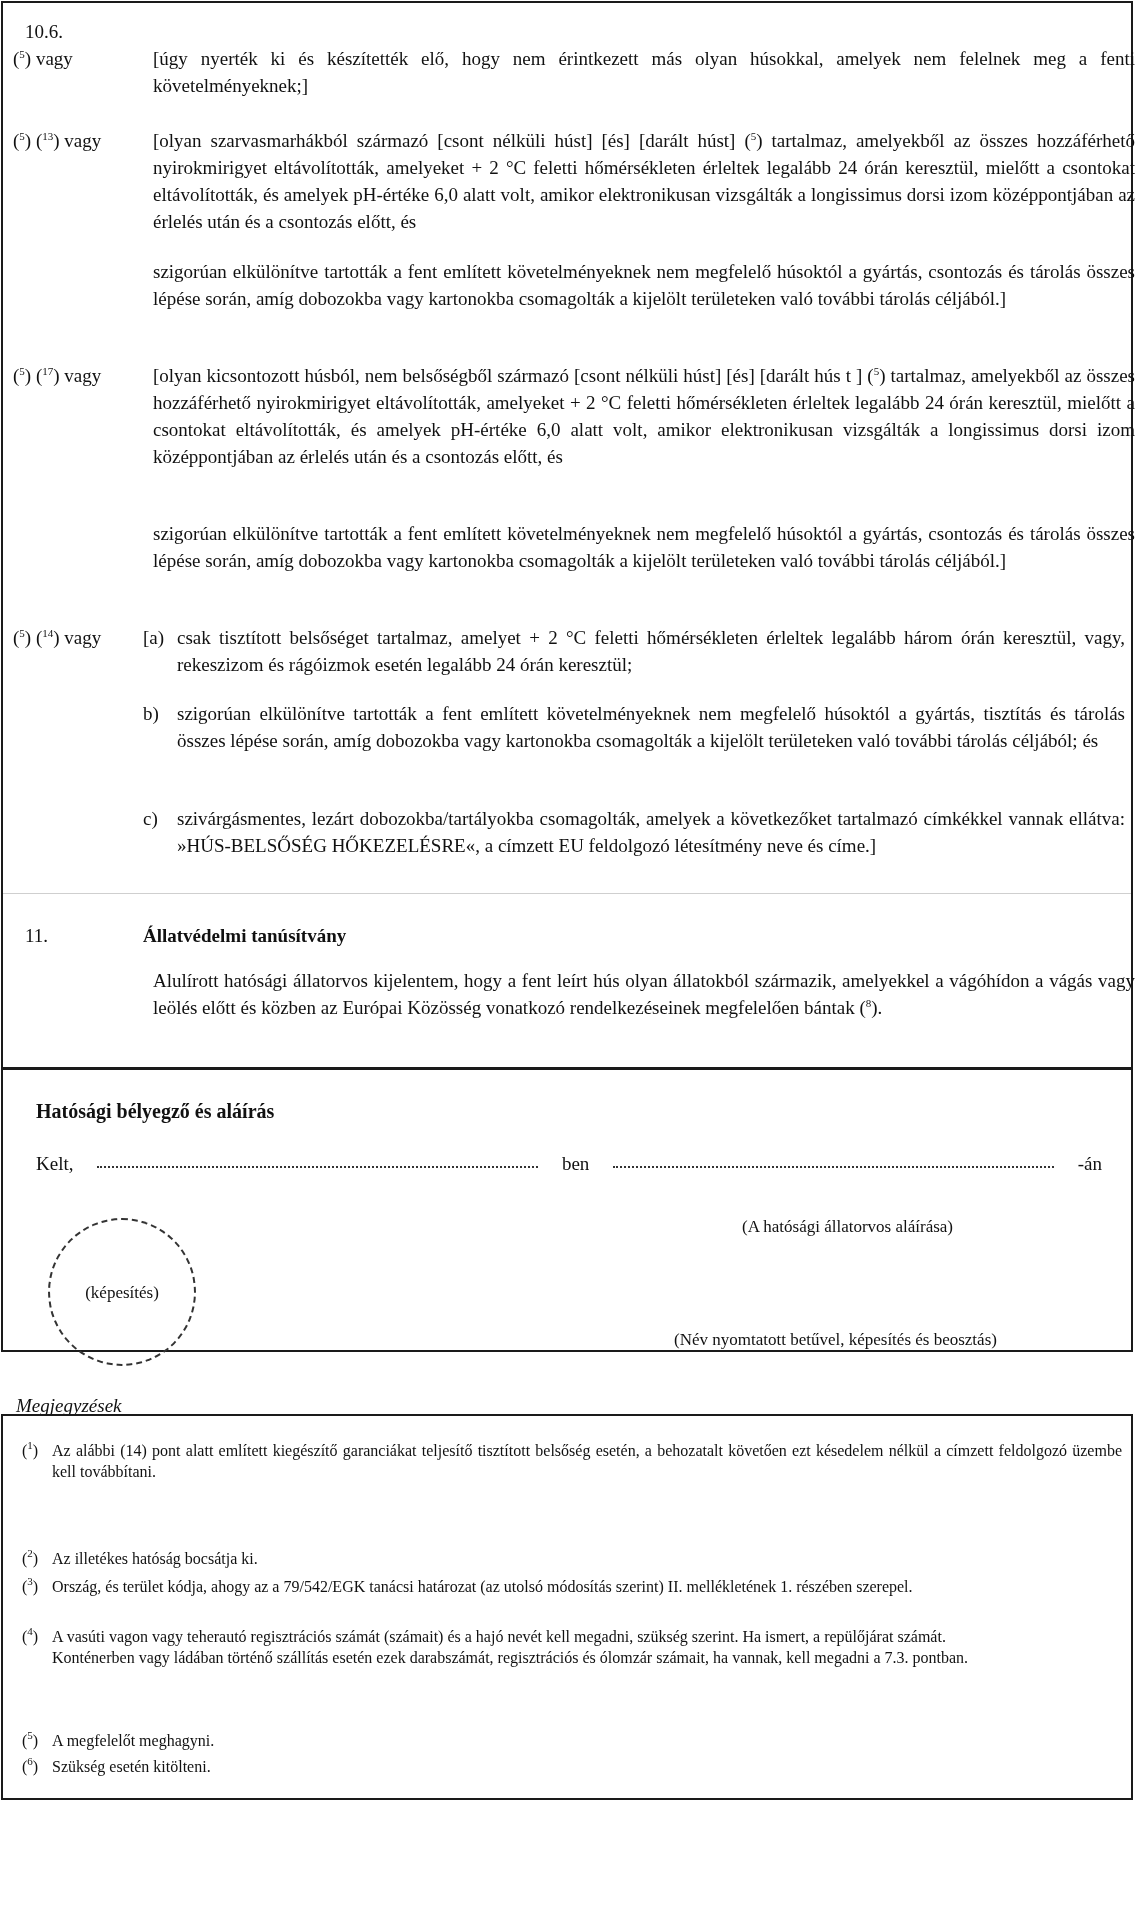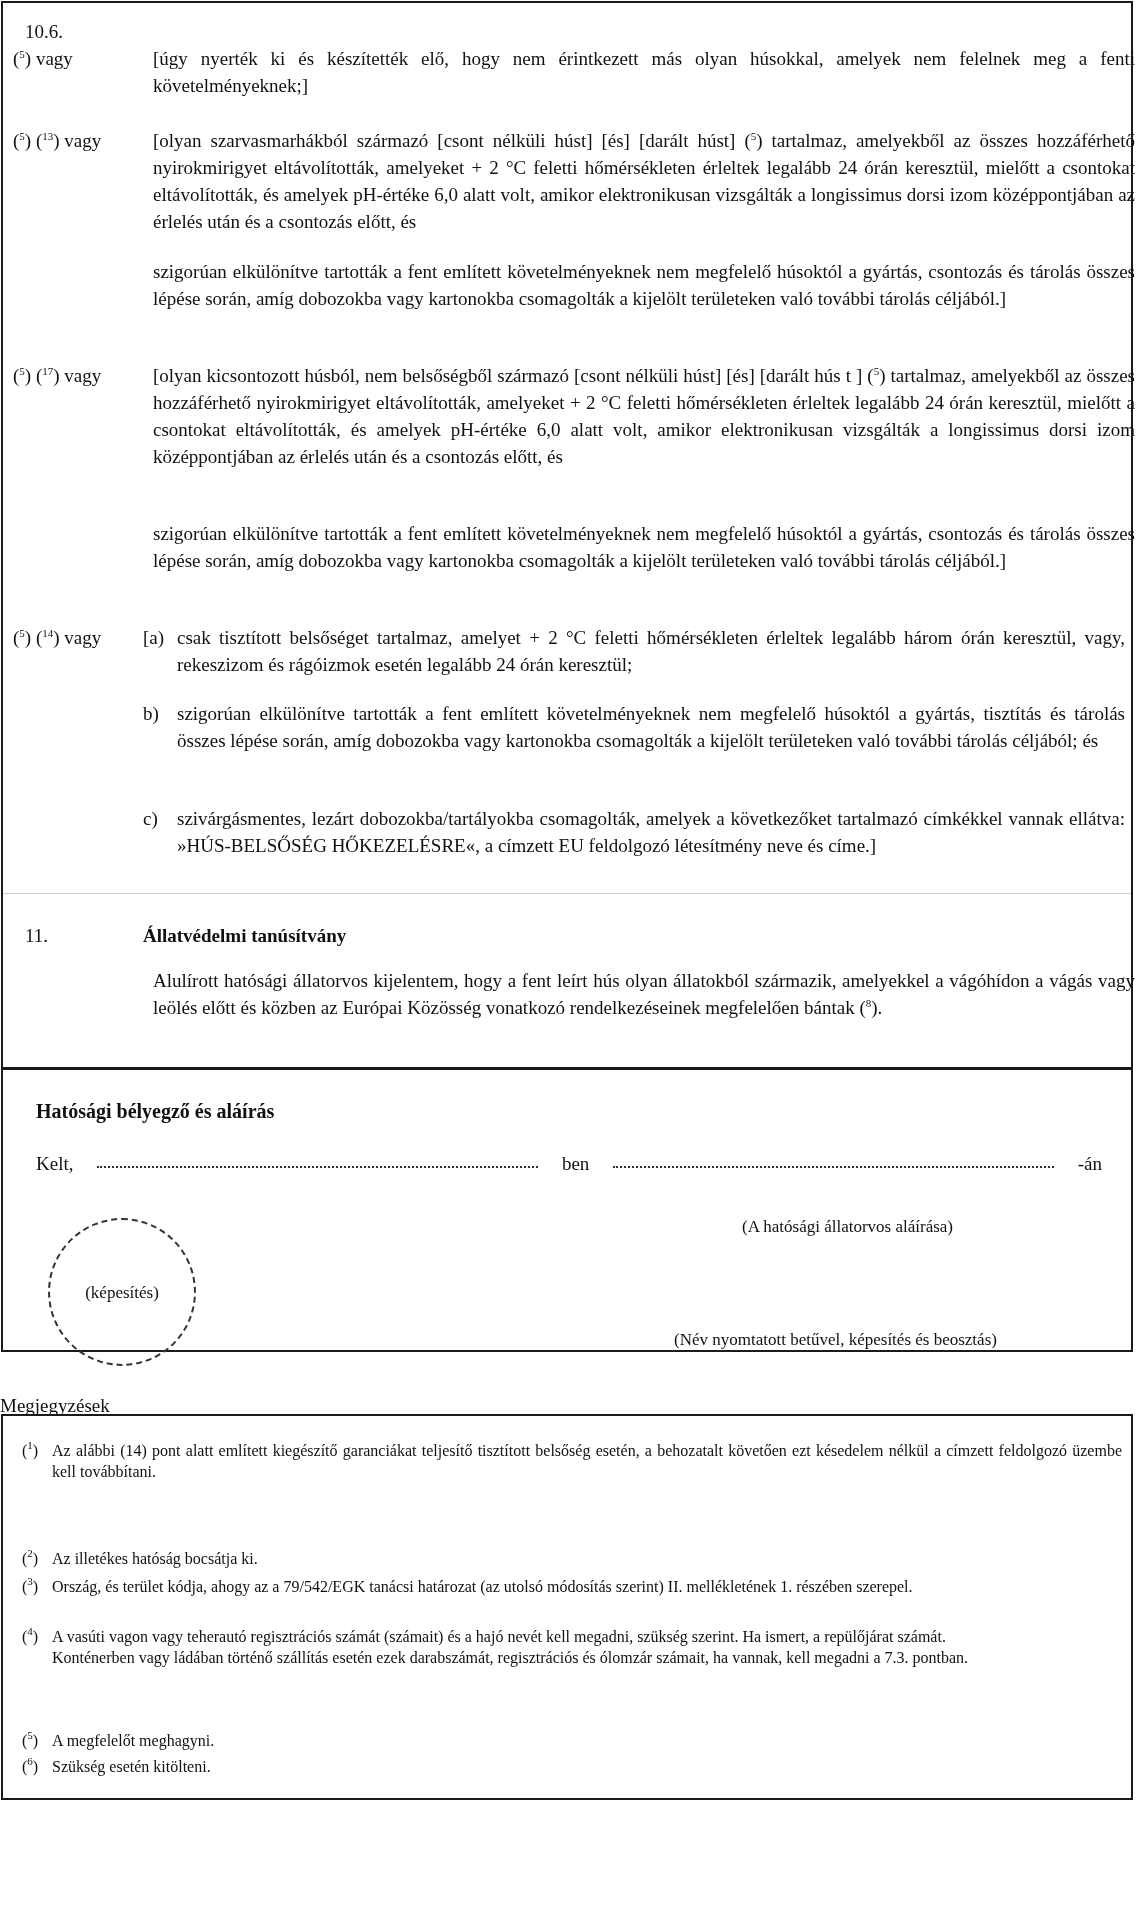--- a/index.html
+++ b/index.html
@@ -26,21 +26,21 @@
   .heading { font-weight: bold; }
   .title2 { font-weight: bold; left: 36px; font-size: 20px; }
   .kelt { left: 36px; width: 1066px; display: flex; align-items: baseline; white-space: nowrap; }
   .dots { flex: 1; border-bottom: 2px dotted #333; height: 1px; margin: 0 8px; position: relative; top: -2px; }
   .stamp {
     position: absolute; left: 50px; top: 1205px; width: 148px; height: 148px;
     border-radius: 50%; border: 2px dashed #333; box-sizing: border-box;
     display: flex; align-items: center; justify-content: center; font-size: 17px;
   }
   .caption { font-size: 17px; }
-  .notes-title { left: 0; top: 1392px; font-size: 19px; }
+  .notes-title { left: 0; top: 1392px; font-style: italic; font-size: 19px; padding-left: 16px; }
   .note { left: 22px; width: 1100px; font-size: 16px; line-height: 21px; text-align: justify; }
   .note .nmark { position: absolute; left: 0; top: 0; }
   .note .ntext { margin-left: 30px; }
   .note p { margin: 0; }
   .note p + p { }
 </style>
 </head>
 <body>
 
 <div class="box" id="box1">

